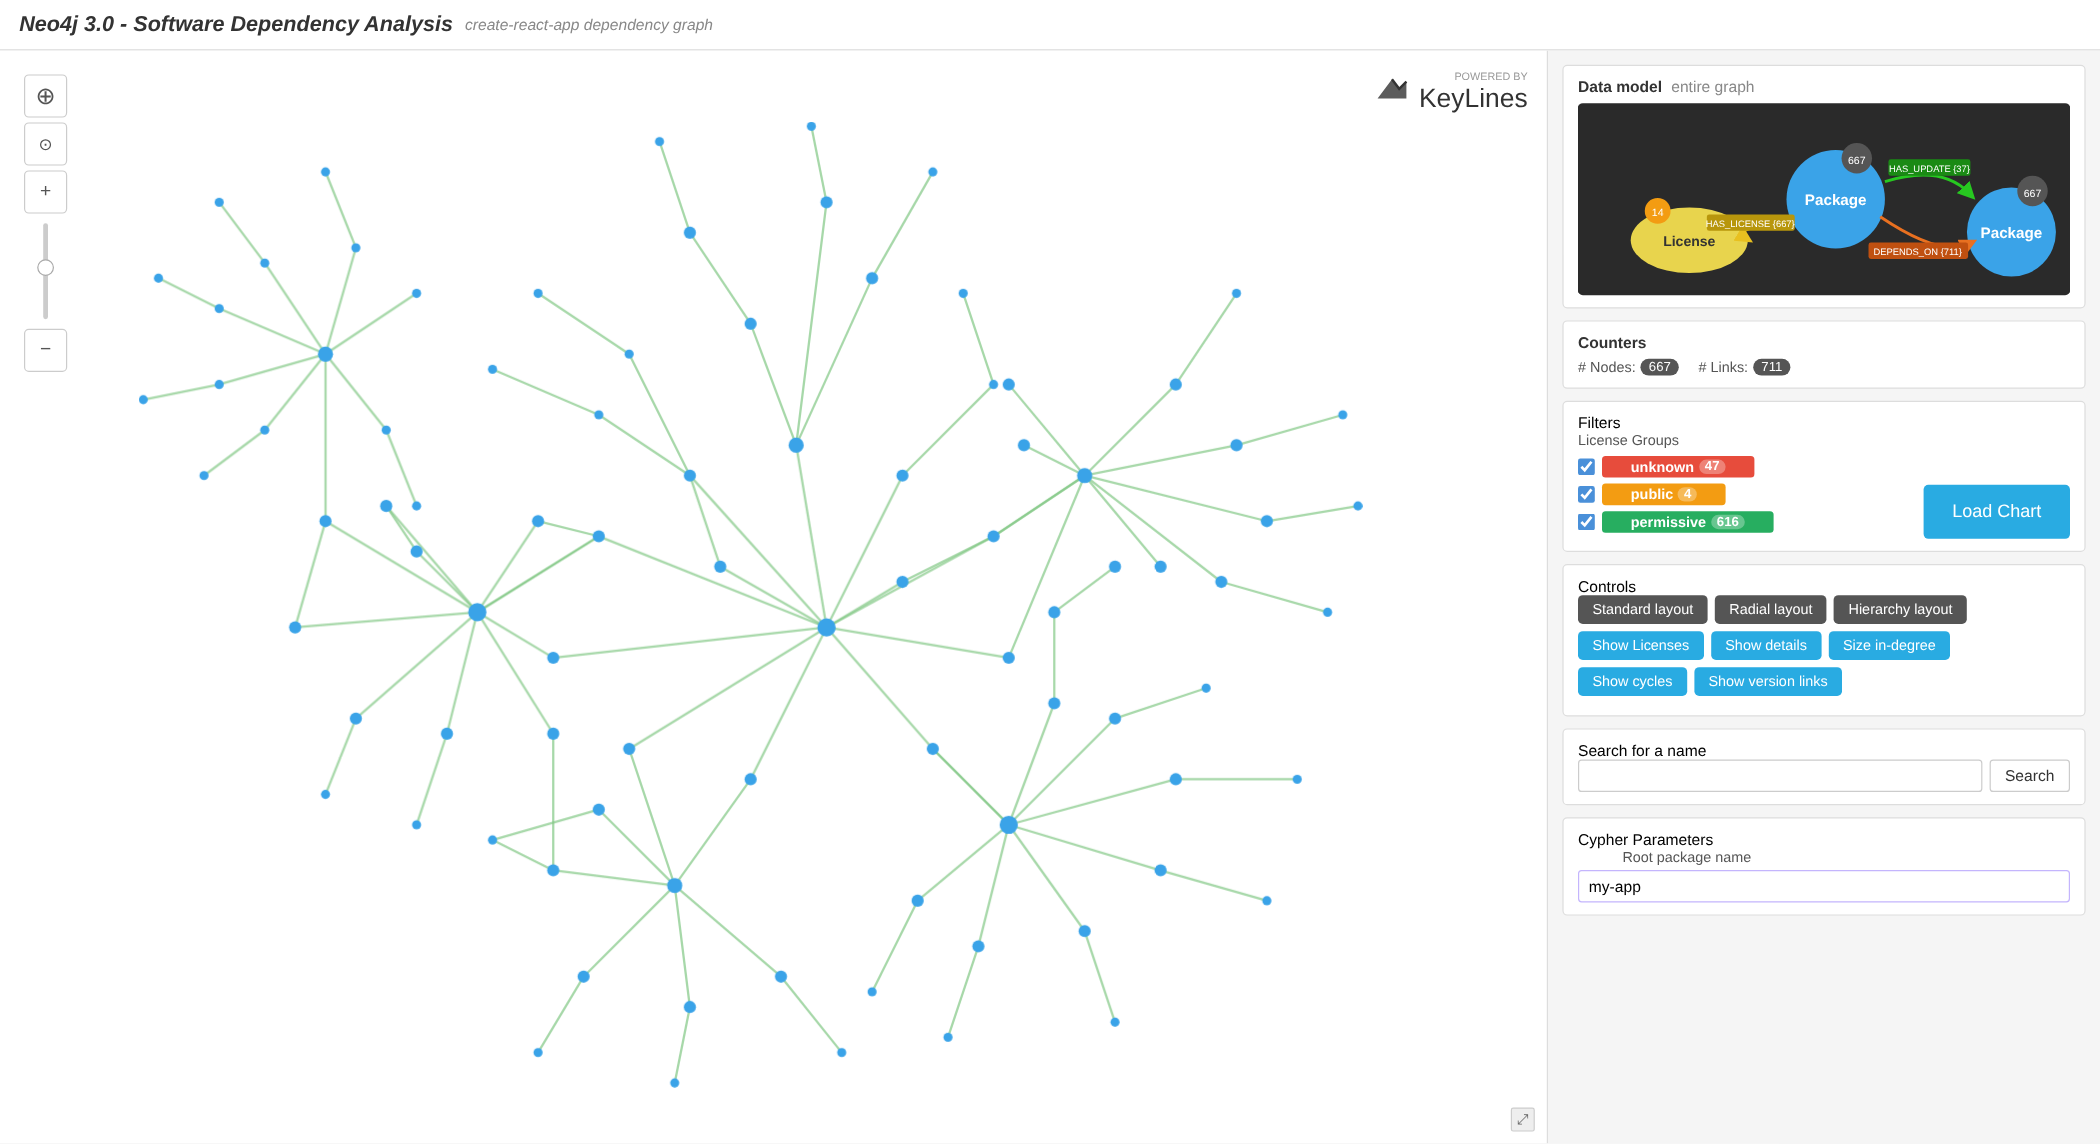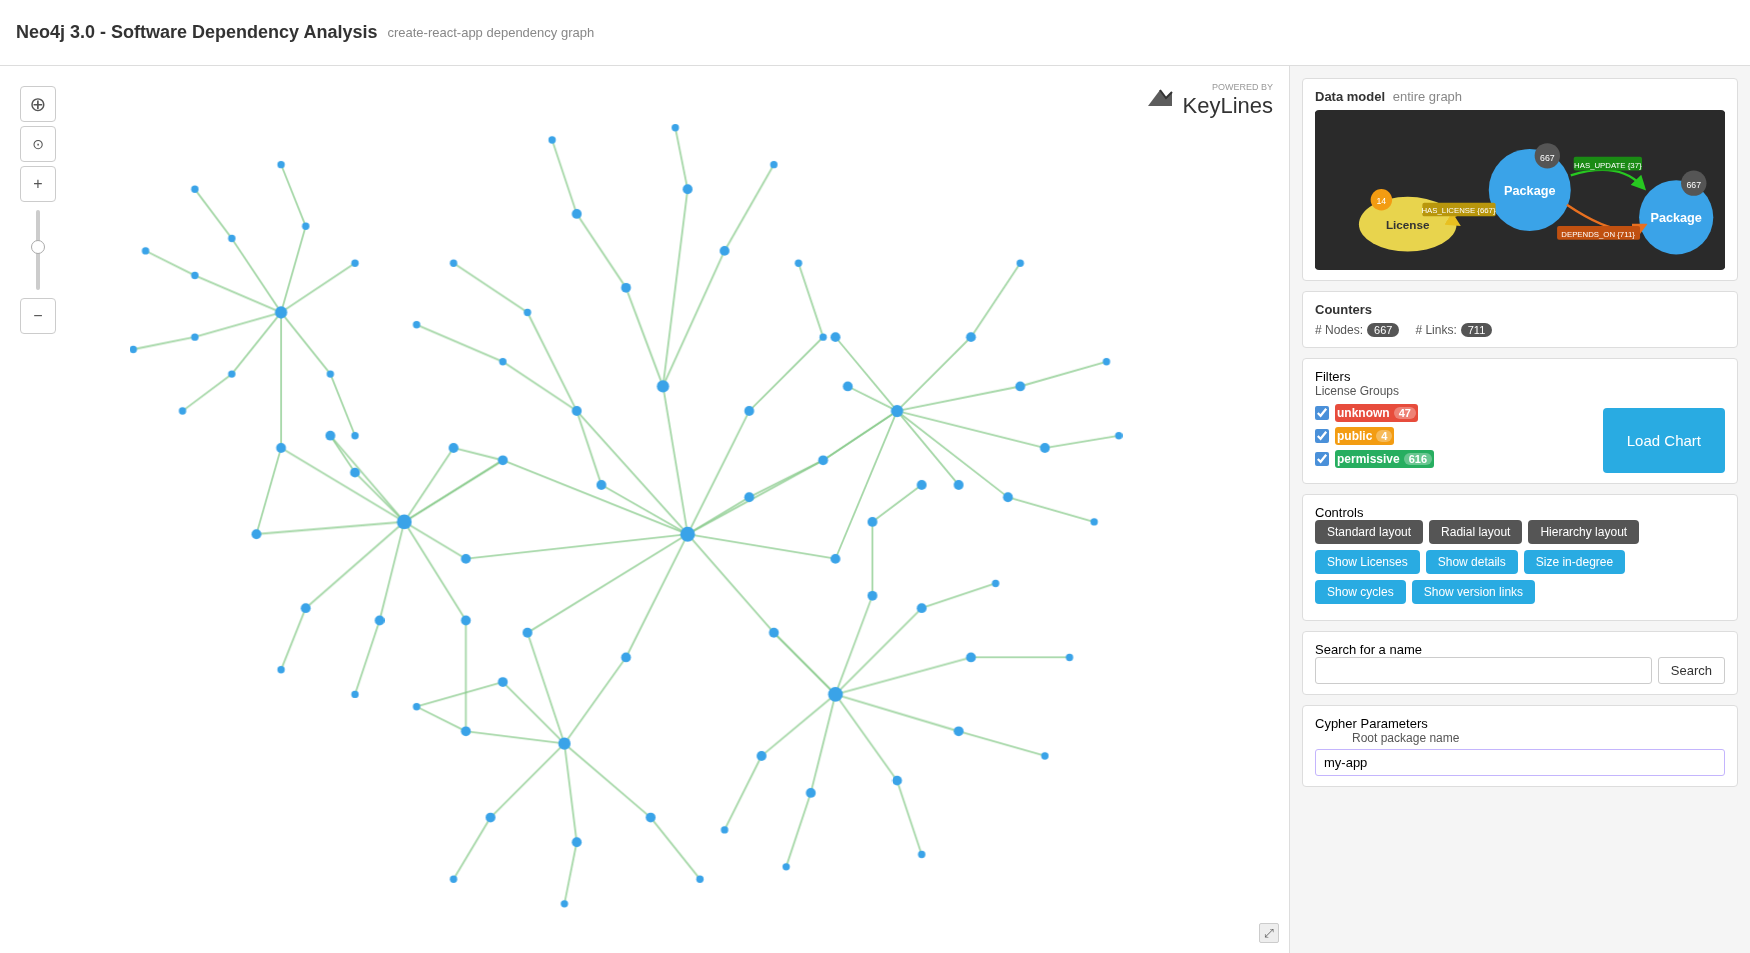--- a/index.html
+++ b/index.html
@@ -1,18 +1,18 @@
 <!DOCTYPE html>
 <html><head>
   <meta charset="utf-8">
   <style>
     * { box-sizing: border-box; margin: 0; padding: 0; }
     body { font-family: -apple-system, BlinkMacSystemFont, 'Segoe UI', Arial, sans-serif; font-size: 13px; background: #f0f0f0; display: flex; flex-direction: column; height: 953px; overflow: hidden; }
 
-    #header { background: #fff; padding: 22px 16px; border-bottom: 1px solid #ddd; display: flex; align-items: center; }
+    #header { background: #fff; padding: 10px 16px; border-bottom: 1px solid #ddd; display: flex; align-items: center; font-style: italic; }
     #header h1 { font-size: 18px; font-weight: bold; color: #333; }
     #header .subtitle { font-size: 13px; color: #888; margin-left: 10px; }
 
     #main { display: flex; flex: 1; overflow: hidden; }
 
     
     #graph-area { flex: 1; background: #fff; position: relative; overflow: hidden; border-right: 1px solid #ddd; }
 
     
     #graph-controls { position: absolute; top: 20px; left: 20px; display: flex; flex-direction: column; align-items: center; gap: 4px; z-index: 10; }
@@ -47,24 +47,24 @@
     #data-model-svg { width: 100%; height: 100%; }
 
     
     #counters-section .title { font-weight: bold; margin-bottom: 6px; color: #333; }
     #counters-row { display: flex; gap: 16px; align-items: center; }
     .counter-item { display: flex; align-items: center; gap: 4px; font-size: 12px; color: #555; }
     .counter-badge { background: #555; color: #fff; border-radius: 10px; padding: 1px 7px; font-size: 11px; }
     .filter-group-label { font-size: 12px; color: #555; margin-bottom: 6px; }
     .filter-row { display: flex; align-items: center; gap: 6px; margin-bottom: 5px; }
     .filter-checkbox { width: 14px; height: 14px; cursor: pointer; accent-color: #4a90d9; }
-    .license-badge { display: inline-flex; align-items: center; gap: 4px; border-radius: 3px; padding: 2px 2px; font-size: 12px; font-weight: bold; color: #fff; justify-content: center; }
+    .license-badge { display: inline-flex; align-items: center; gap: 4px; border-radius: 3px; padding: 2px 24px; font-size: 12px; font-weight: bold; color: #fff; justify-content: center; }
     .badge-count { background: rgba(255,255,255,0.3); border-radius: 10px; padding: 0 5px; font-size: 11px; }
 
-    #load-chart-btn { background: #29abe2; color: #fff; border: none; border-radius: 4px; padding: 24px 24px; font-size: 15px; font-weight: 500; cursor: pointer; align-self: flex-end; white-space: nowrap; min-width: 100px; }
+    #load-chart-btn { background: #29abe2; color: #fff; border: none; border-radius: 4px; padding: 14px 24px; font-size: 15px; font-weight: 500; cursor: pointer; align-self: flex-end; white-space: nowrap; min-width: 100px; }
 
     #filters-and-btn { display: flex; align-items: flex-end; gap: 16px; }
     #filters-inner { flex: 1; }
     .controls-row { display: flex; gap: 6px; margin-bottom: 6px; flex-wrap: wrap; }
     .ctrl-tag { padding: 5px 12px; border-radius: 4px; font-size: 12px; cursor: pointer; border: none; }
     .ctrl-tag.dark { background: #555; color: #fff; }
     .ctrl-tag.blue { background: #29abe2; color: #fff; }
     #search-row { display: flex; gap: 6px; }
     #search-input { flex: 1; border: 1px solid #ccc; border-radius: 3px; padding: 5px 8px; font-size: 13px; }
     #search-btn { background: #fff; border: 1px solid #ccc; border-radius: 3px; padding: 5px 12px; font-size: 13px; cursor: pointer; color: #333; }

